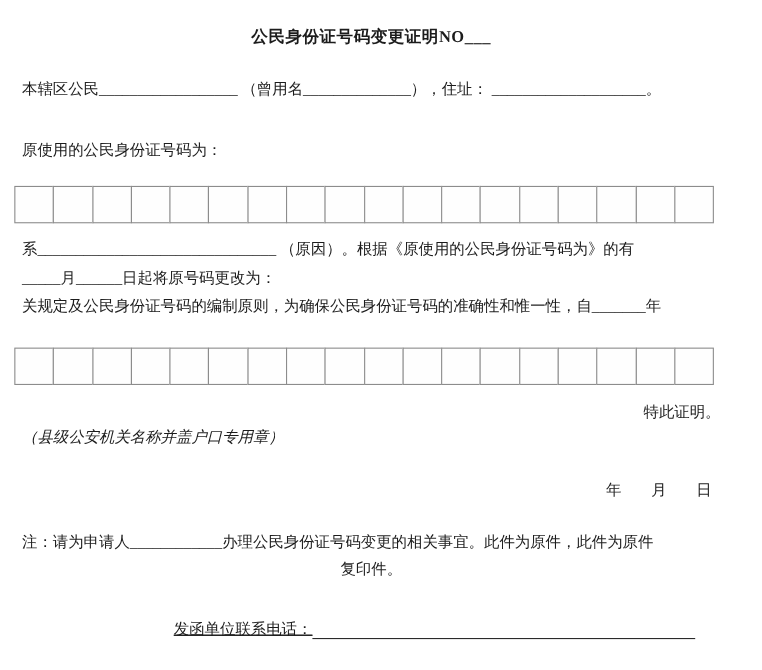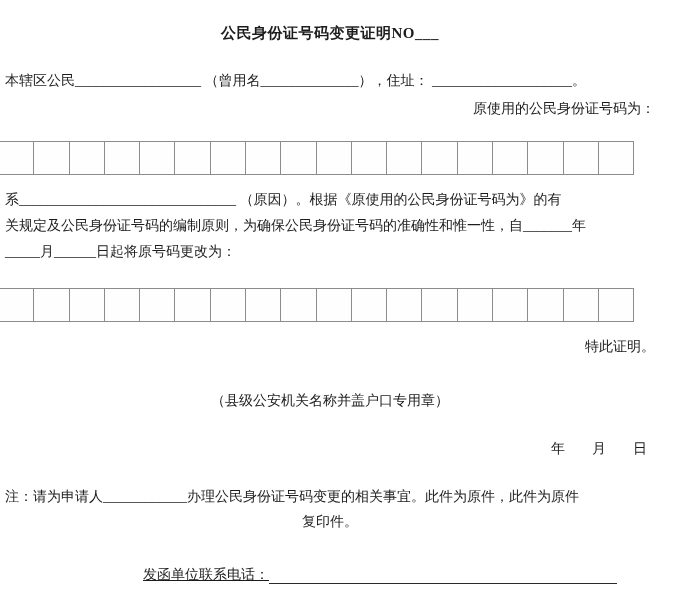--- a/index.html
+++ b/index.html
@@ -12,53 +12,54 @@
     height: 609px;
     overflow: hidden;
     font-family: "Liberation Serif", "DejaVu Serif", serif;
     font-size: 14px;
     color: #1c1c1c;
   }
   .doc {
     box-sizing: border-box;
     width: 693px;
     height: 503px;
-    padding: 24px 38px 0 5px;
+    padding: 24px 38px 0 20px;
     background: #ffffff;
   }
   .line { white-space: nowrap; }
   .title {
     text-align: center;
     font-weight: bold;
     font-size: 15px;
     letter-spacing: 0.5px;
   }
   .intro { margin-top: 29px; }
   .old-id-label {
-    margin-top: 10px;
-    text-align: right;
+    margin-top: 38px;
+    text-align: left;
   }
   .id-row {
     display: flex;
     margin: 23px 0 0 -7px;
     width: 636px;
     height: 34px;
   }
   .id-cell {
     flex: 1 1 0;
     border: 1px solid #8c8c8c;
     margin-left: -1px;
     background: #fefefe;
   }
   .id-cell:first-child { margin-left: 0; }
   .body-para { margin-top: 12px; line-height: 26px; }
   .certify { margin-top: 16px; text-align: right; }
   .stamp {
-    margin-top: 36px;
-    text-align: center;
+    margin-top: 5px;
+    text-align: left;
+    font-style: italic;
   }
   .date-line {
     margin-top: 30px;
     display: flex;
     justify-content: flex-end;
     gap: 27px;
     padding-right: 8px;
   }
   .note { margin-top: 26px; line-height: 25px; }
   .note-line-2 { text-align: center; white-space: nowrap; }
@@ -99,22 +100,22 @@
       <span class="id-cell"></span>
       <span class="id-cell"></span>
       <span class="id-cell"></span>
       <span class="id-cell"></span>
       <span class="id-cell"></span>
       <span class="id-cell"></span>
     </div>
 
   <div class="body-para">
     <div class="line">系_______________________________ （原因）。根据《原使用的公民身份证号码为》的有</div>
+    <div class="line">_____月______日起将原号码更改为：</div>
     <div class="line">关规定及公民身份证号码的编制原则，为确保公民身份证号码的准确性和惟一性，自_______年</div>
-    <div class="line">_____月______日起将原号码更改为：</div>
   </div>
 
   <div class="id-row">
     <span class="id-cell"></span>
   <span class="id-cell"></span>
       <span class="id-cell"></span>
       <span class="id-cell"></span>
       <span class="id-cell"></span>
       <span class="id-cell"></span>
       <span class="id-cell"></span>

